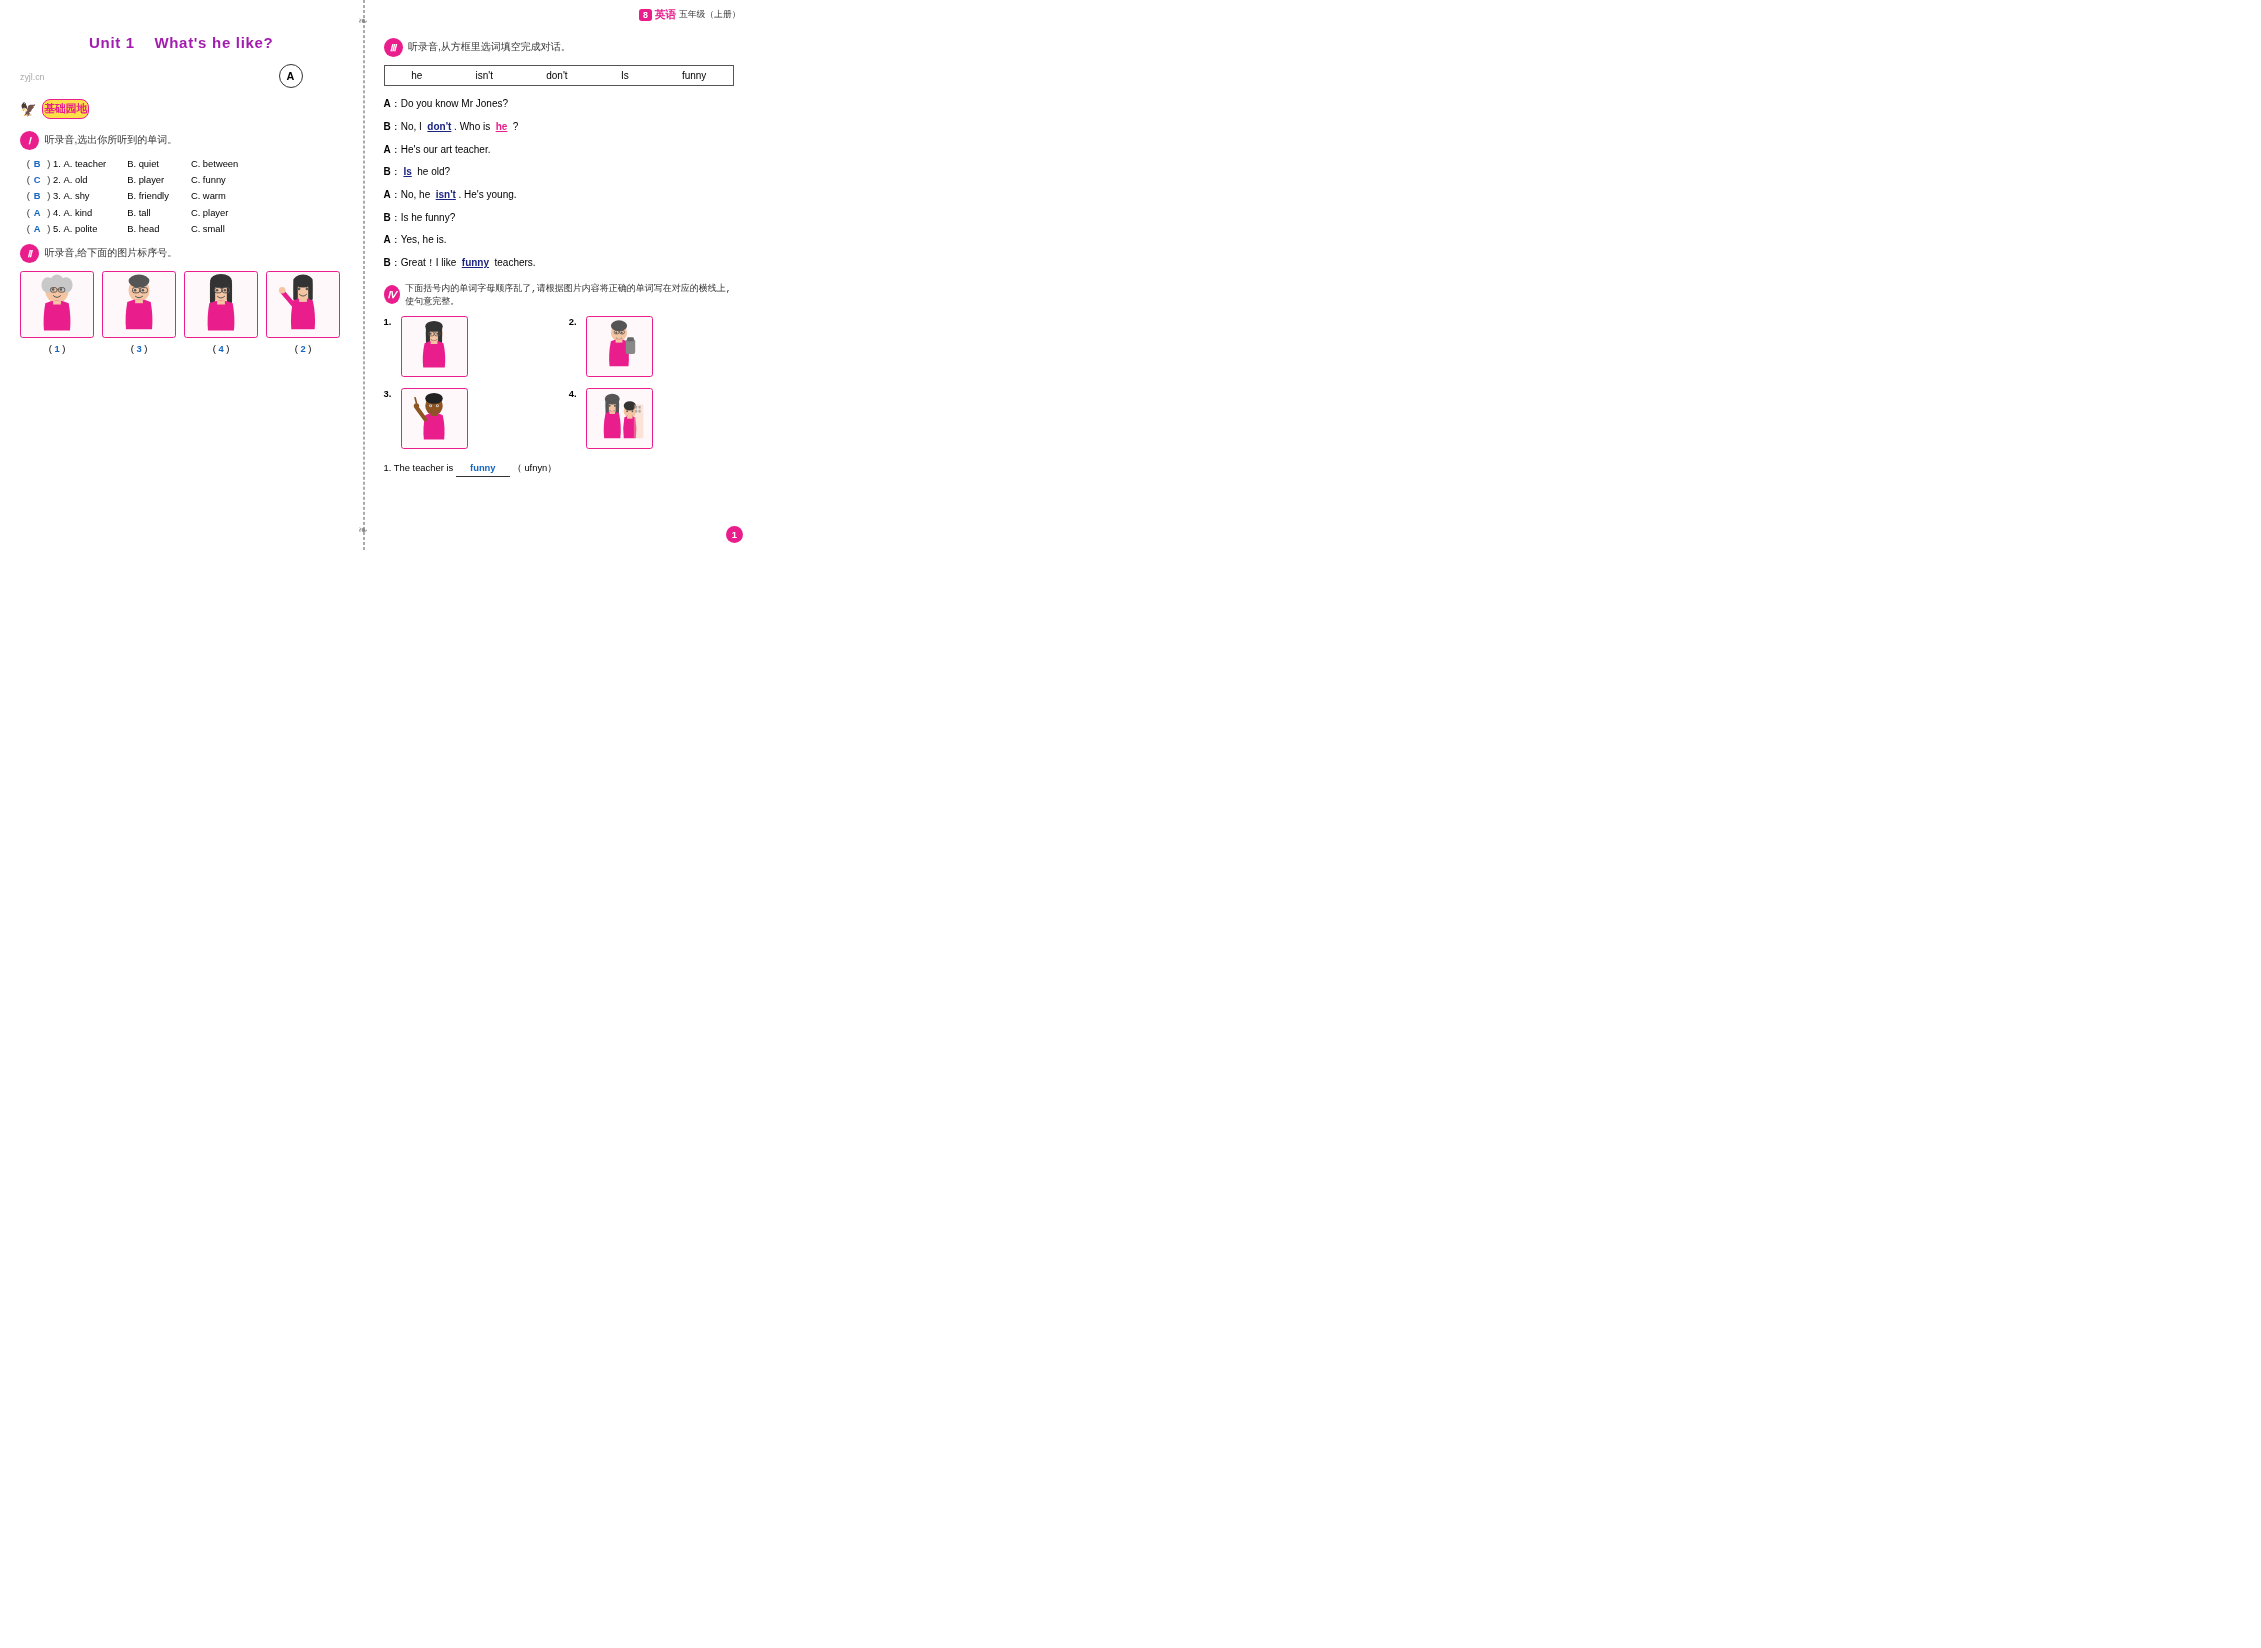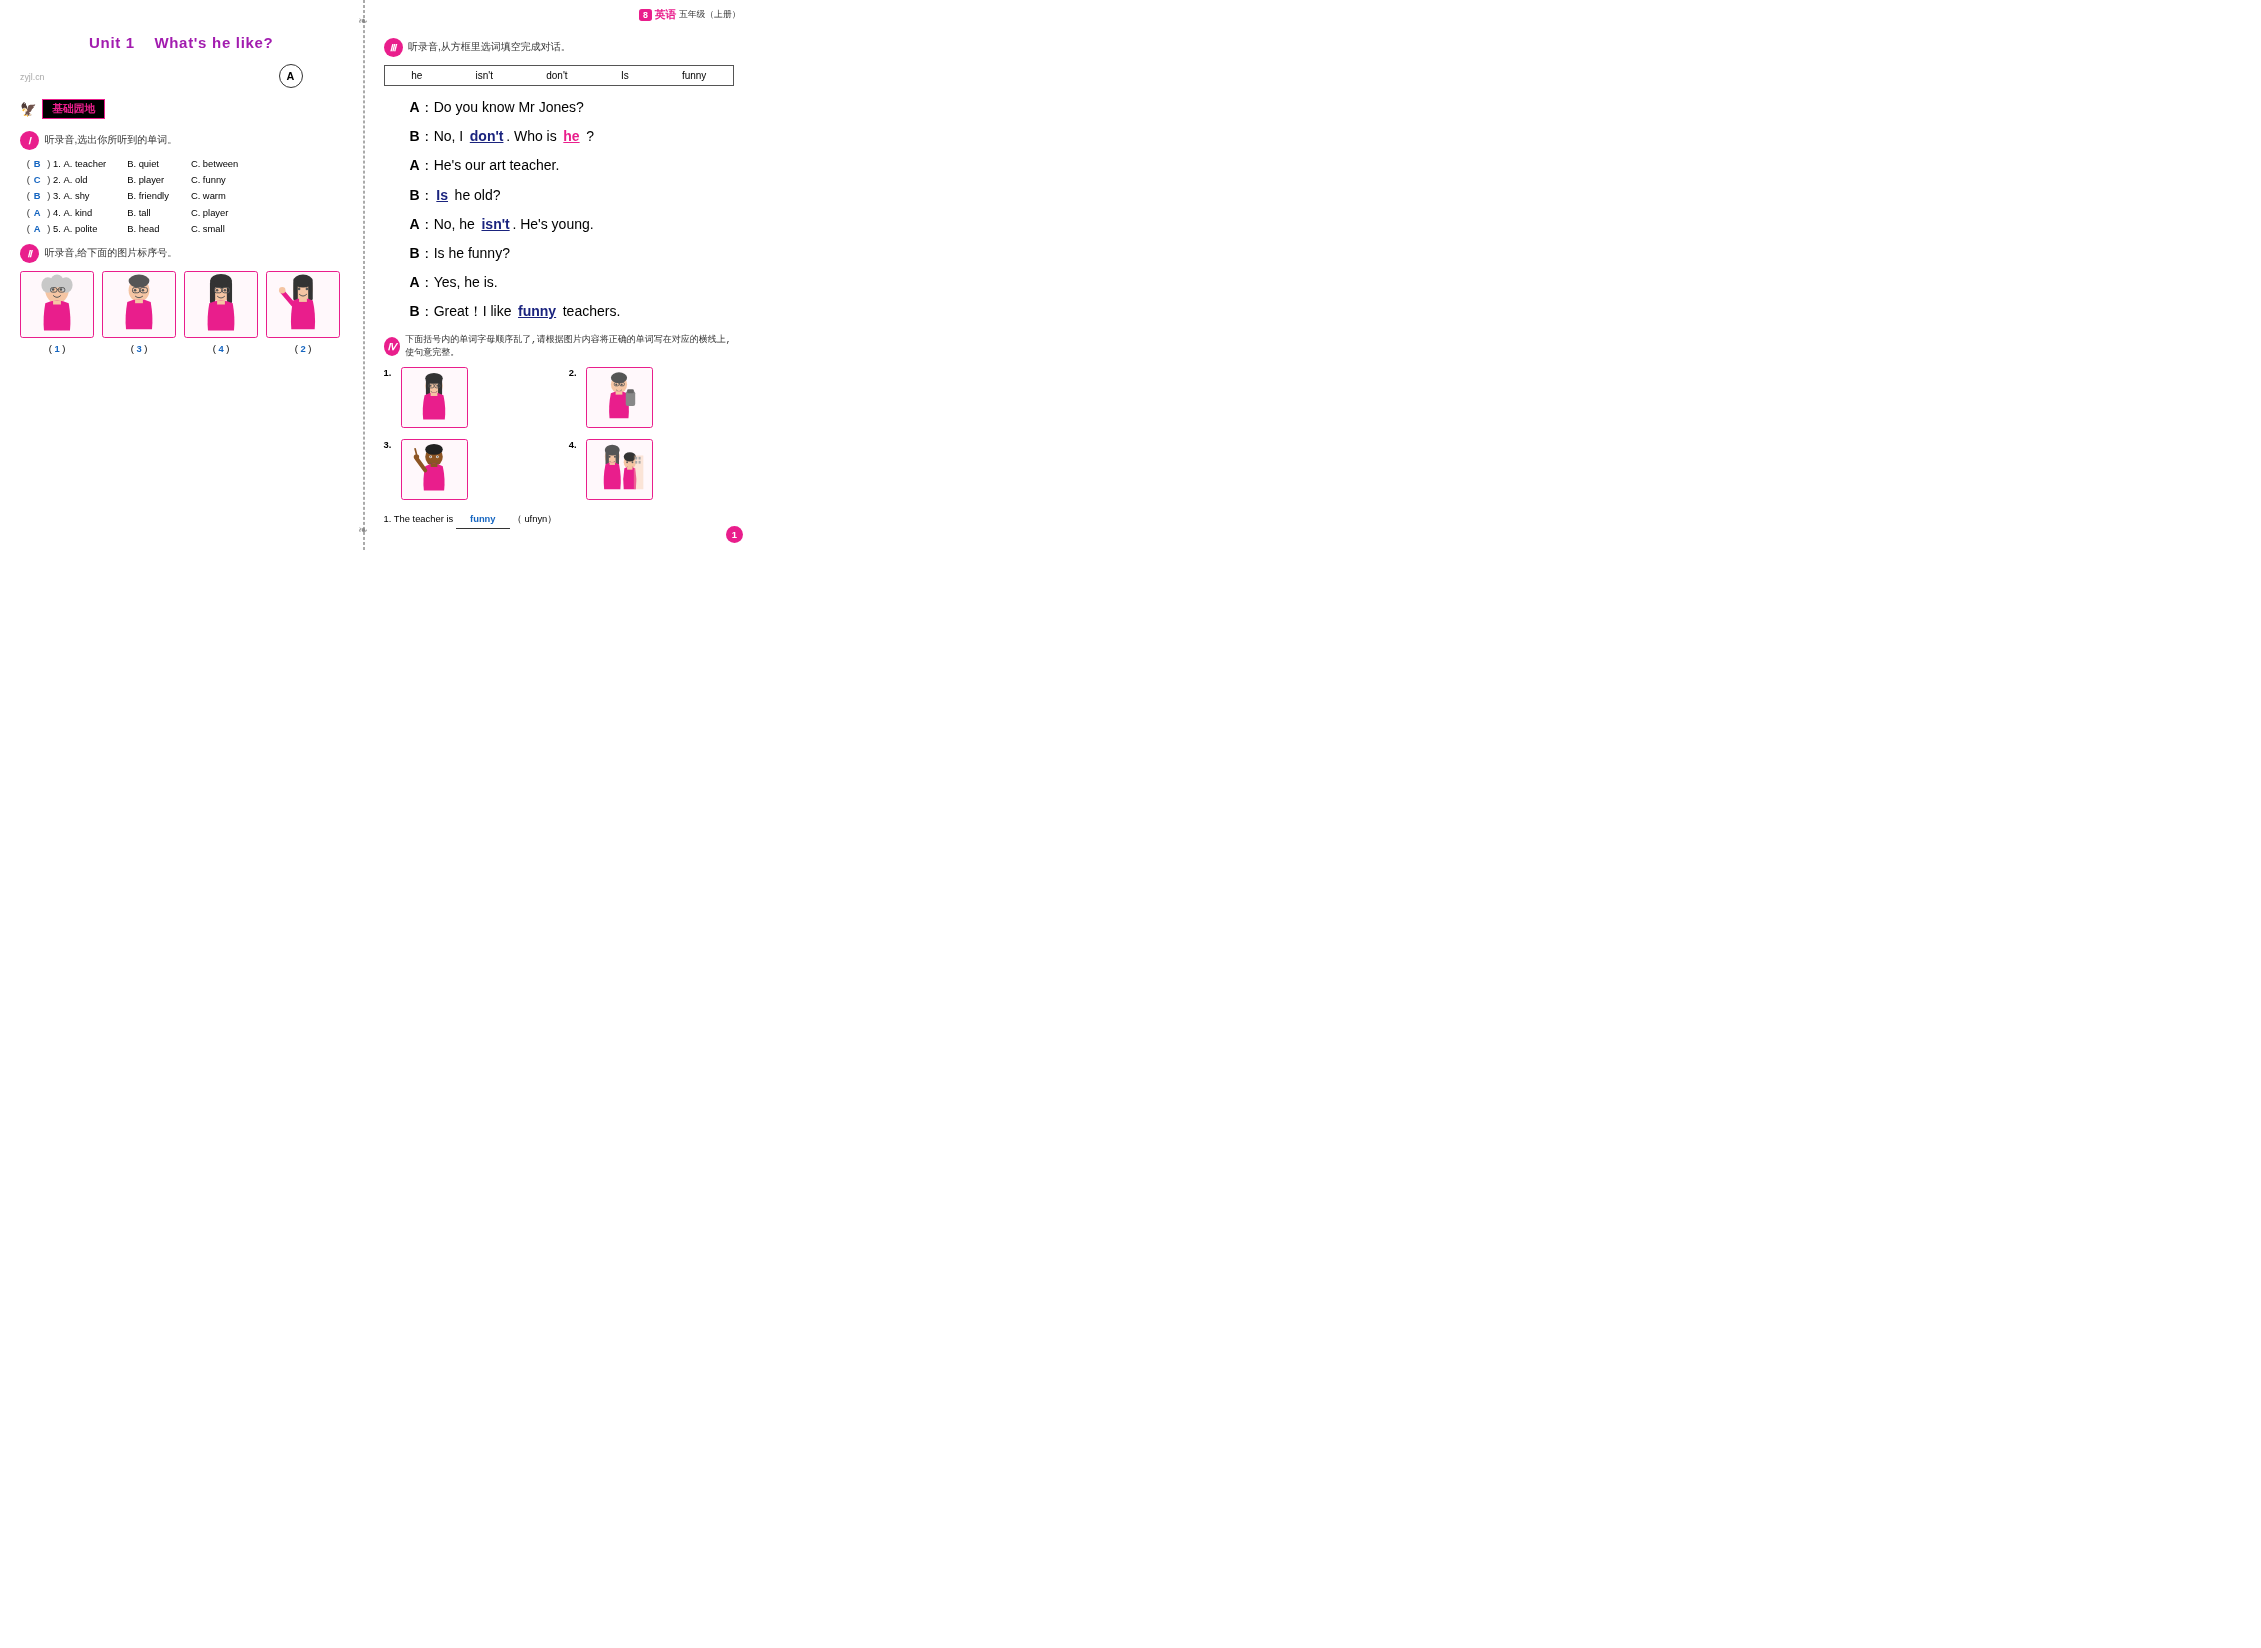--- a/index.html
+++ b/index.html
@@ -98,24 +98,24 @@
     .jichu-banner {
       display: flex;
       align-items: center;
       gap: 5.4px;
       margin-bottom: 12px;
     }
     .jichu-icon {
       font-size: 13.5px;
     }
     .jichu-text-box {
-      background: #000000;
+      background: #fde047;
       border: 1.3px solid #e91e8c;
-      border-radius: 0;
-      padding: 2px 9px;
+      border-radius: 8px;
+      padding: 2px 1px;
       color: #e91e8c;
       font-size: 10.8px;
       font-weight: bold;
     }
 
     
     .section-header {
       display: flex;
       align-items: center;
       gap: 5.4px;
@@ -211,24 +211,23 @@
       padding: 4px 0;
       width: 100%;
       justify-content: space-around;
       font-size: 10px;
     }
     .word-box span {
       padding: 0 6.7px;
     }
 
     .dialog-line {
-      font-size: 14px;
+      font-size: 10px;
       margin-bottom: 6.7px;
       line-height: 1.6;
-      margin-left: 26px;
     }
     .blank-answer {
       color: #1a237e;
       font-weight: bold;
       text-decoration: underline;
       text-decoration-color: #1a237e;
       padding: 0 2.7px;
     }
     .blank-answer.pink {
       color: #e91e8c;

